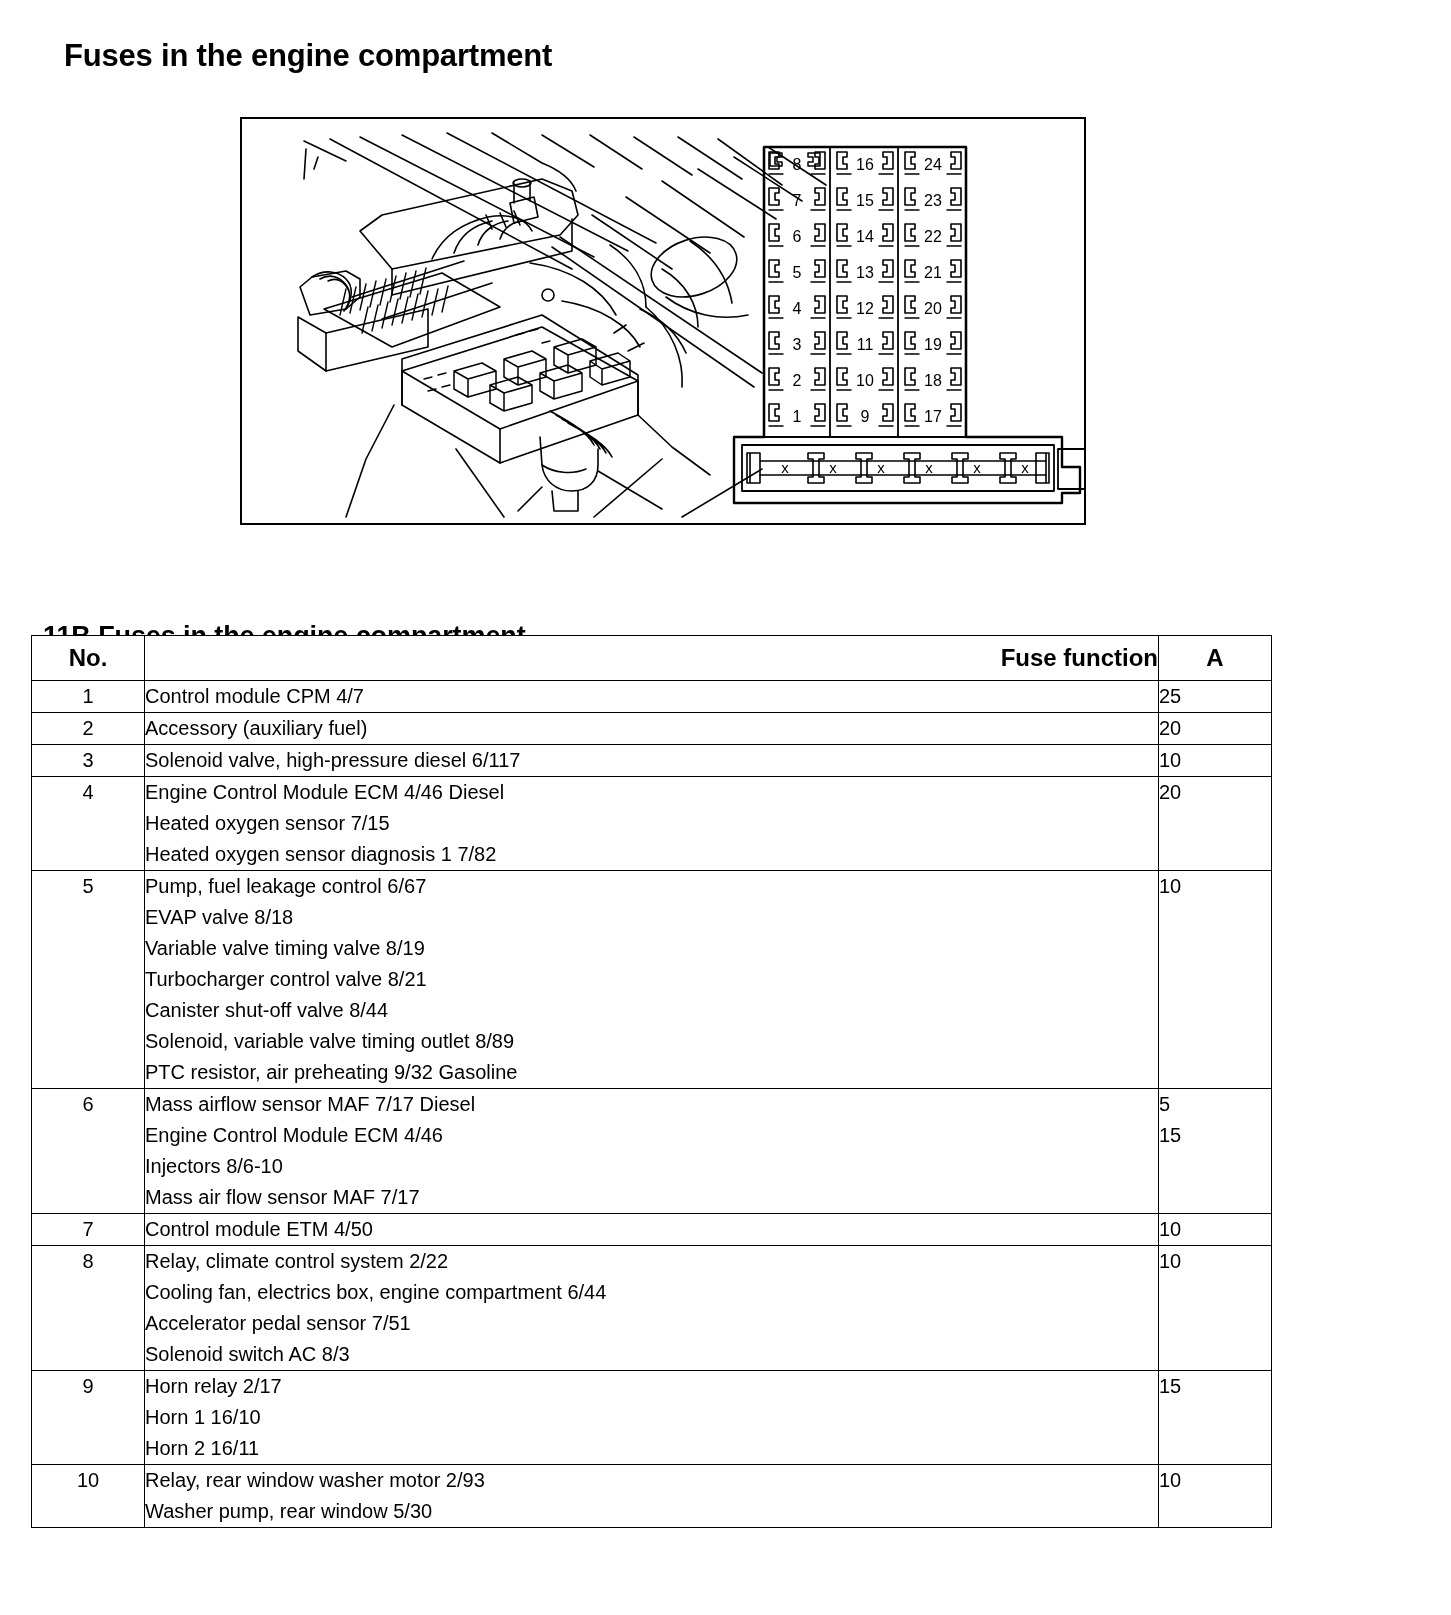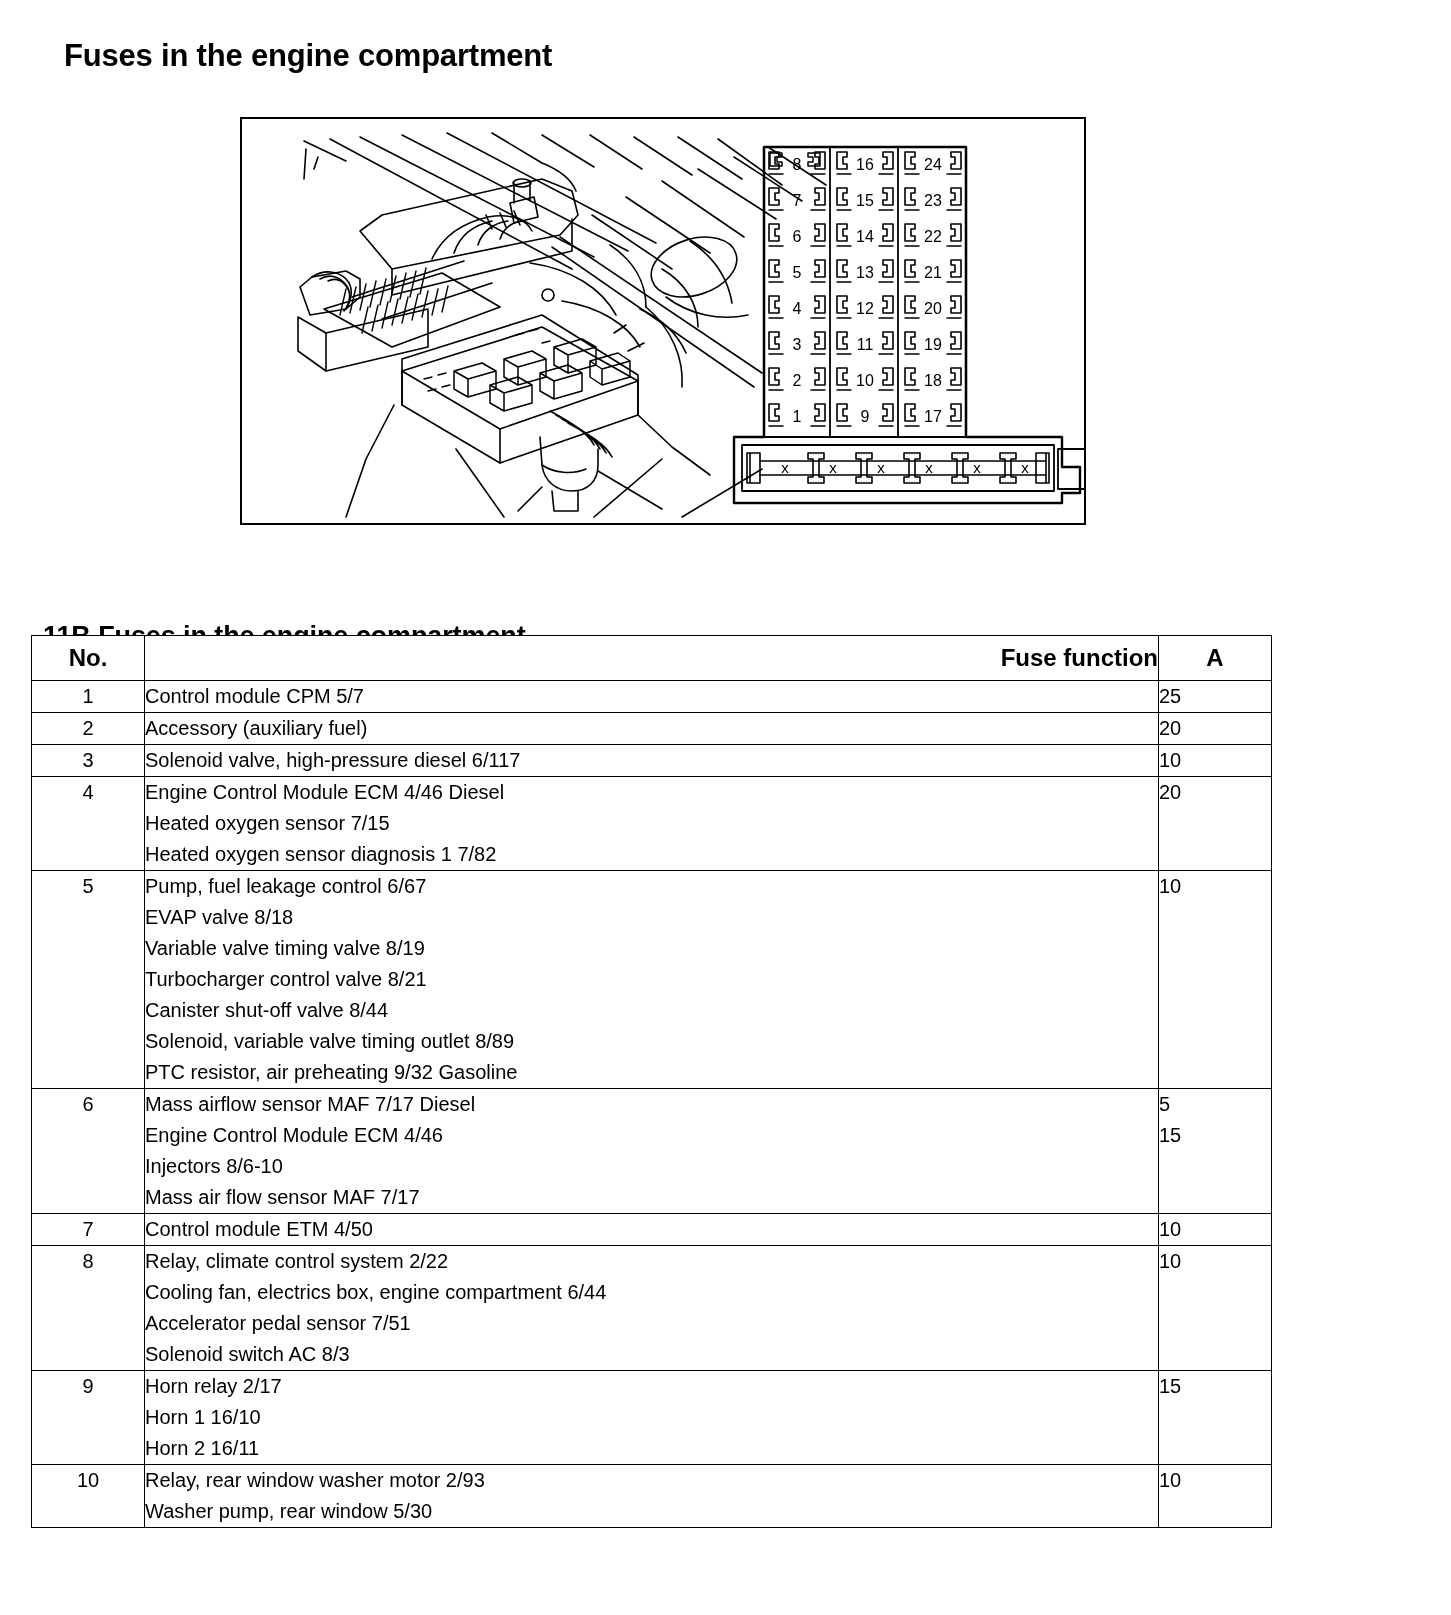--- a/index.html
+++ b/index.html
@@ -330,21 +330,21 @@
         <th class="h-no">No.</th>
         <th class="h-fn">Fuse function</th>
         <th class="h-amp">A</th>
       </tr>
     </thead>
     <tbody id="fuse-table-body">
 
     <tr>
           <td class="cell-no">1</td>
           <td class="cell-fn">
-            <span class="fn-line">Control module CPM 5/7</span>
+            <span class="fn-line">Control module CPM 4/7</span>
           </td>
           <td class="cell-amp">
             <span class="amp-line">25</span>
           </td>
         </tr>
         <tr>
           <td class="cell-no">2</td>
           <td class="cell-fn">
             <span class="fn-line">Accessory (auxiliary fuel)</span>
           </td>

